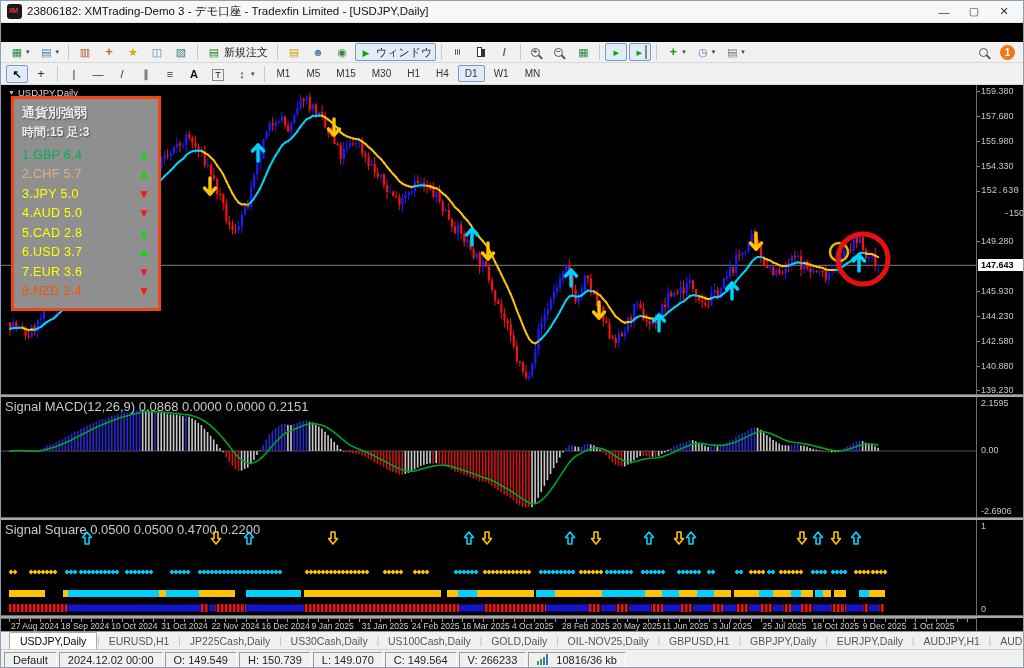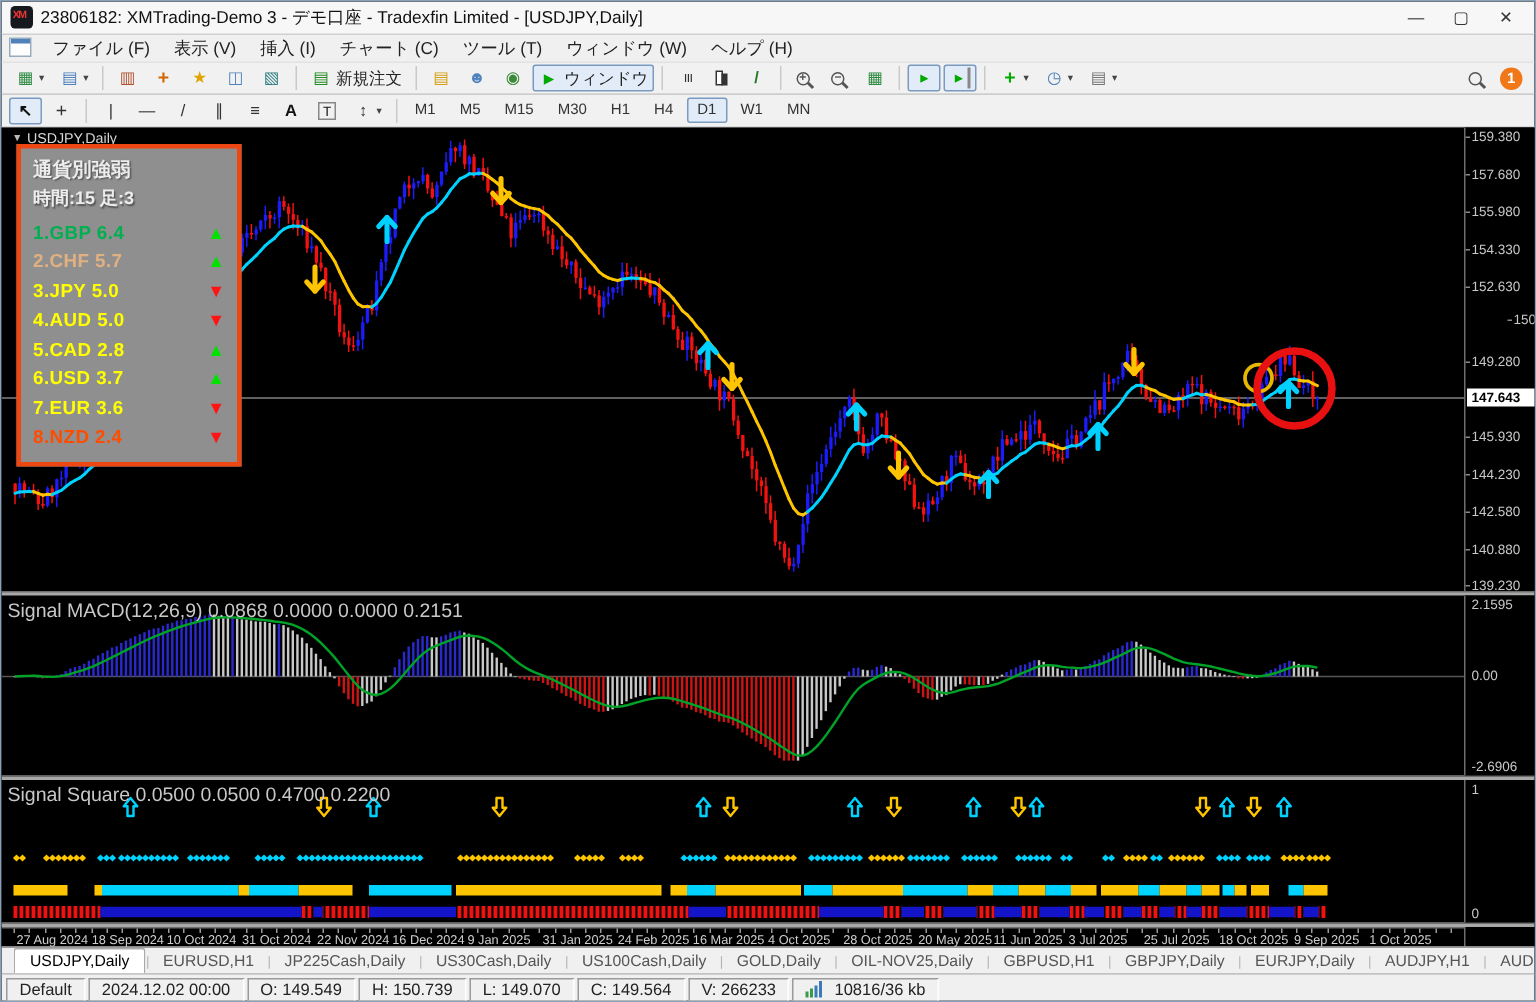--- a/index.html
+++ b/index.html
@@ -94,21 +94,21 @@
   .symbol-label{position:absolute;left:7px;top:2px;color:#d6d6d6;font-size:9.5px;z-index:2;display:flex;align-items:center;gap:3px}
   .symbol-label .tri{font-size:7px;color:#bbb}
   .date-axis{position:absolute;left:0;top:533px;width:975px;height:13px;background:#000;border-top:1px solid #6e6e6e}
   .date-label{position:absolute;top:2px;color:#cfcfcf;font-size:8.5px;white-space:nowrap}
   .tick{position:absolute;top:0;width:1px;height:3px;background:#9a9a9a}
   
   .strength{position:absolute;left:10px;top:11px;width:150px;background:#8f8f8f;border:3px solid #ee4712;padding:5px 8px 7px;z-index:4}
   .st-title{font-size:13px;font-weight:bold;color:#ececec;text-shadow:1px 1px 1px #555}
   .st-sub{font-size:12px;font-weight:bold;color:#ececec;text-shadow:1px 1px 1px #555;margin:2px 0 4px}
   .st-row{display:flex;justify-content:space-between;align-items:center;height:19.5px}
-  .st-label{font-size:12.5px;font-weight:bold;letter-spacing:0.3px}
+  .st-label{font-size:12.5px;font-weight:normal;letter-spacing:0.3px}
   .st-arrow{font-size:12px}
   
   .tabsbar{position:absolute;left:0;right:0;top:630px;height:18px;background:#f0f0f0;display:flex;align-items:center;border-top:1px solid #999;padding-left:8px;overflow:hidden}
   .tab{font-size:10.5px;color:#555;padding:1px 9px;white-space:nowrap}
   .tab.active{background:#fff;border:1px solid #aaa;border-bottom:none;color:#000;padding:2px 10px;border-radius:2px 2px 0 0}
   .tab-div{color:#b5b5b5;font-size:9px}
   .tab-spacer{flex:1}
   
   .statusbar{position:absolute;left:0;right:0;top:648px;height:20px;background:#f0f0f0;display:flex;align-items:center;padding:1px 2px;border-top:1px solid #cfcfcf}
   .seg{font-size:11px;color:#222;border:1px solid;border-color:#9a9a9a #fff #fff #9a9a9a;height:16px;display:flex;align-items:center;padding:0 8px;margin:0 1px;white-space:nowrap}
@@ -123,30 +123,20 @@
   <div class="titlebar">
     <span class="app-icon"></span>
     <span class="title-text">23806182: XMTrading-Demo 3 - デモ口座 - Tradexfin Limited - [USDJPY,Daily]</span>
     <span class="win-controls">
       <span class="wc">—</span>
       <span class="wc">▢</span>
       <span class="wc">✕</span>
     </span>
   </div>
 
-  <div class="menubar">
-    <span class="menu-icon"></span>
-  <span class="menu-item">ファイル (F)</span>
-      <span class="menu-item">表示 (V)</span>
-      <span class="menu-item">挿入 (I)</span>
-      <span class="menu-item">チャート (C)</span>
-      <span class="menu-item">ツール (T)</span>
-      <span class="menu-item">ウィンドウ (W)</span>
-      <span class="menu-item">ヘルプ (H)</span>
-    </div>
 
   <div class="toolbar tb1">
     <button class="tbtn">
         <span class="gi gi-newchart"></span>
         <span class="caret">▾</span>
       </button>
     <button class="tbtn">
         <span class="gi gi-profile"></span>
         <span class="caret">▾</span>
       </button>
@@ -2058,37 +2048,37 @@
         <span class="date-label" style="left: 60.1px;">18 Sep 2024</span>
         <span class="date-label" style="left: 110.2px;">10 Oct 2024</span>
         <span class="date-label" style="left: 160.3px;">31 Oct 2024</span>
         <span class="date-label" style="left: 210.4px;">22 Nov 2024</span>
         <span class="date-label" style="left: 260.5px; text-align: center;">16 Dec 2024</span>
         <span class="date-label" style="left: 310.6px;">9 Jan 2025</span>
         <span class="date-label" style="left: 360.7px;">31 Jan 2025</span>
         <span class="date-label" style="left: 410.8px;">24 Feb 2025</span>
         <span class="date-label" style="left: 460.9px;">16 Mar 2025</span>
         <span class="date-label" style="left: 511px;">4 Oct 2025</span>
-        <span class="date-label" style="left: 561.1px;">28 Oct 2025</span>
+        <span class="date-label" style="left: 561.1px;">28 Feb 2025</span>
         <span class="date-label" style="left: 611.2px;">20 May 2025</span>
         <span class="date-label" style="left: 661.3px;">11 Jun 2025</span>
         <span class="date-label" style="left: 711.4px;">3 Jul 2025</span>
         <span class="date-label" style="left: 761.5px;">25 Jul 2025</span>
         <span class="date-label" style="left: 811.6px;">18 Oct 2025</span>
-        <span class="date-label" style="left: 861.7px;">9 Sep 2025</span>
+        <span class="date-label" style="left: 861.7px;">9 Dec 2025</span>
         <span class="date-label" style="left: 911.8px;">1 Oct 2025</span>
       </div>
 
     <div class="axis ax-main">
       <span class="price-tag" style="top: 174.304px;">147.643</span>
     <span class="ax-label" style="top: 0.942308px;">159.380</span>
         <span class="ax-label" style="top: 26.1971px;">157.680</span>
         <span class="ax-label" style="top: 51.4519px;">155.980</span>
         <span class="ax-label" style="top: 75.9639px;">154.330</span>
-        <span class="ax-label" style="top: 101.219px;">152.630</span>
+        <span class="ax-label" style="top: 101.219px; font-family: Liberation Mono, monospace;">152.630</span>
         <span class="ax-label" style="top: 123px; margin-left: 28px;">150.980</span>
         <span class="ax-label" style="top: 150.986px;">149.280</span>
         <span class="ax-label" style="top: 200.752px;">145.930</span>
         <span class="ax-label" style="top: 226.007px;">144.230</span>
         <span class="ax-label" style="top: 250.519px;">142.580</span>
         <span class="ax-label" style="top: 275.774px;">140.880</span>
         <span class="ax-label" style="top: 300.286px;">139.230</span>
       </div>
     <div class="axis ax-macd">
       <span class="macd-ax-top">2.1595</span>

